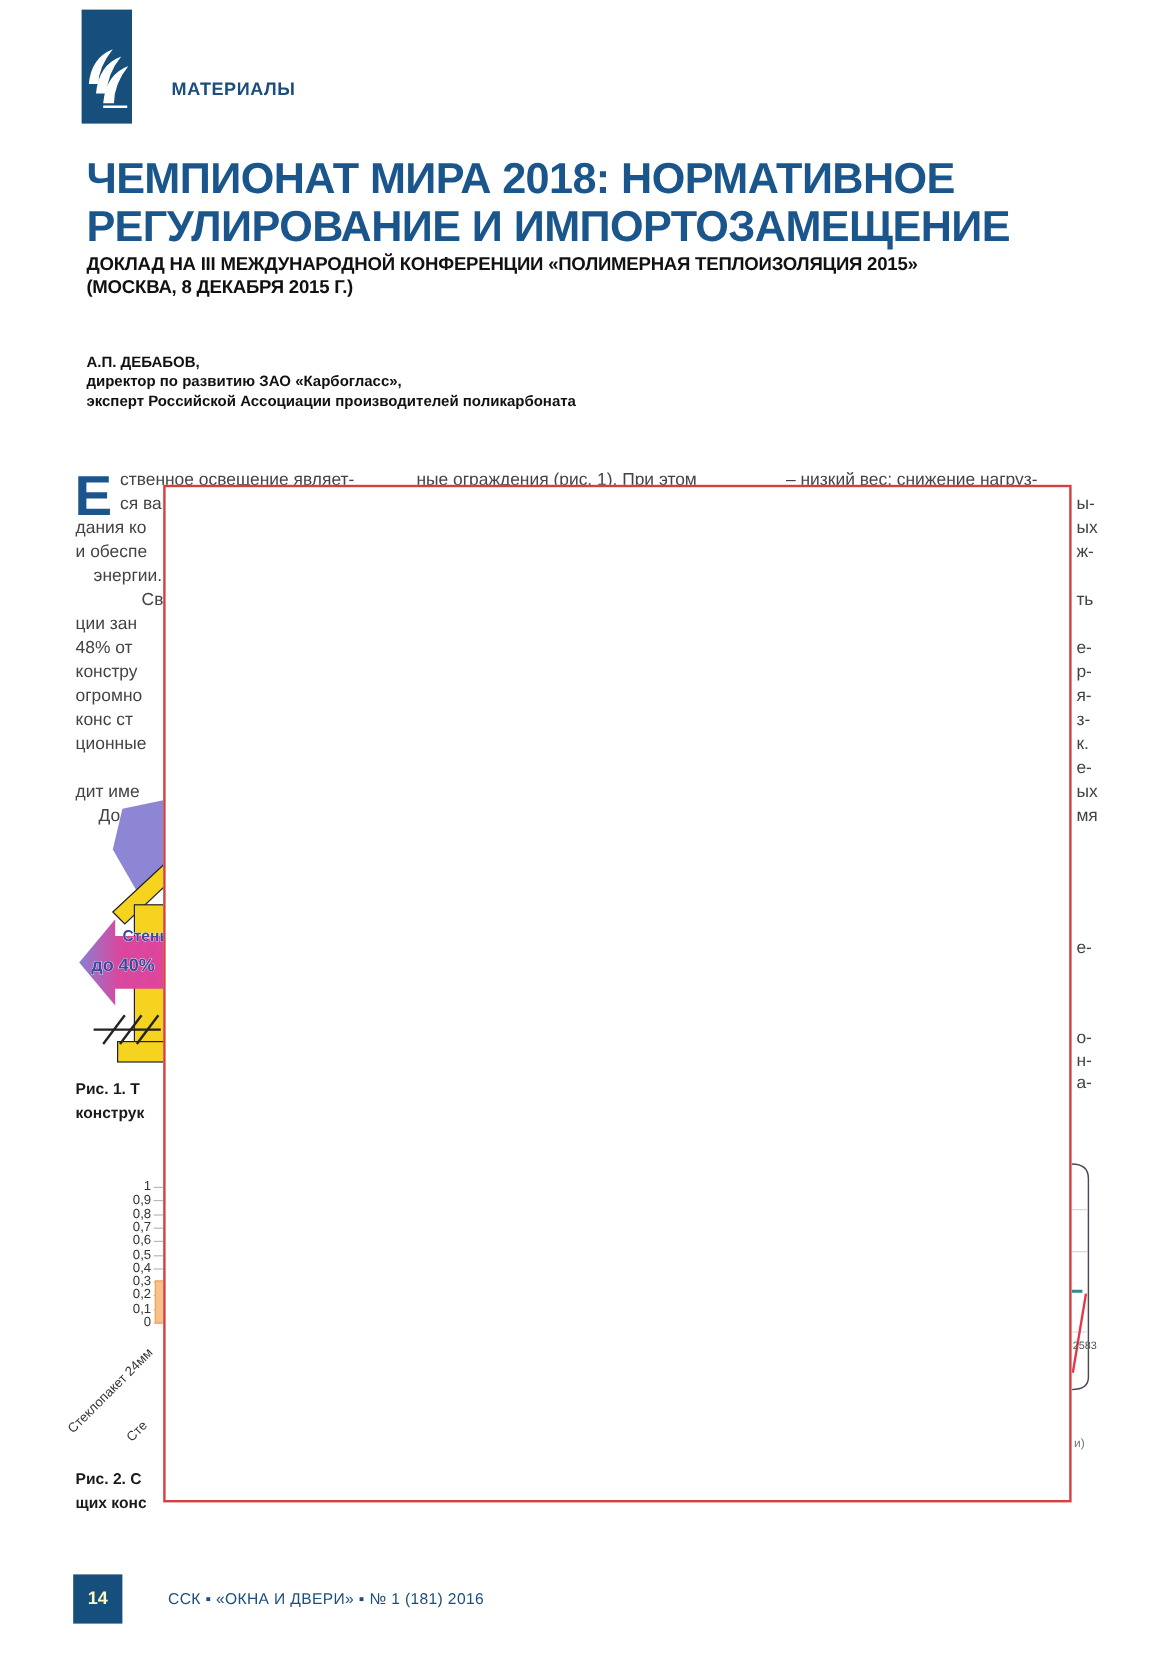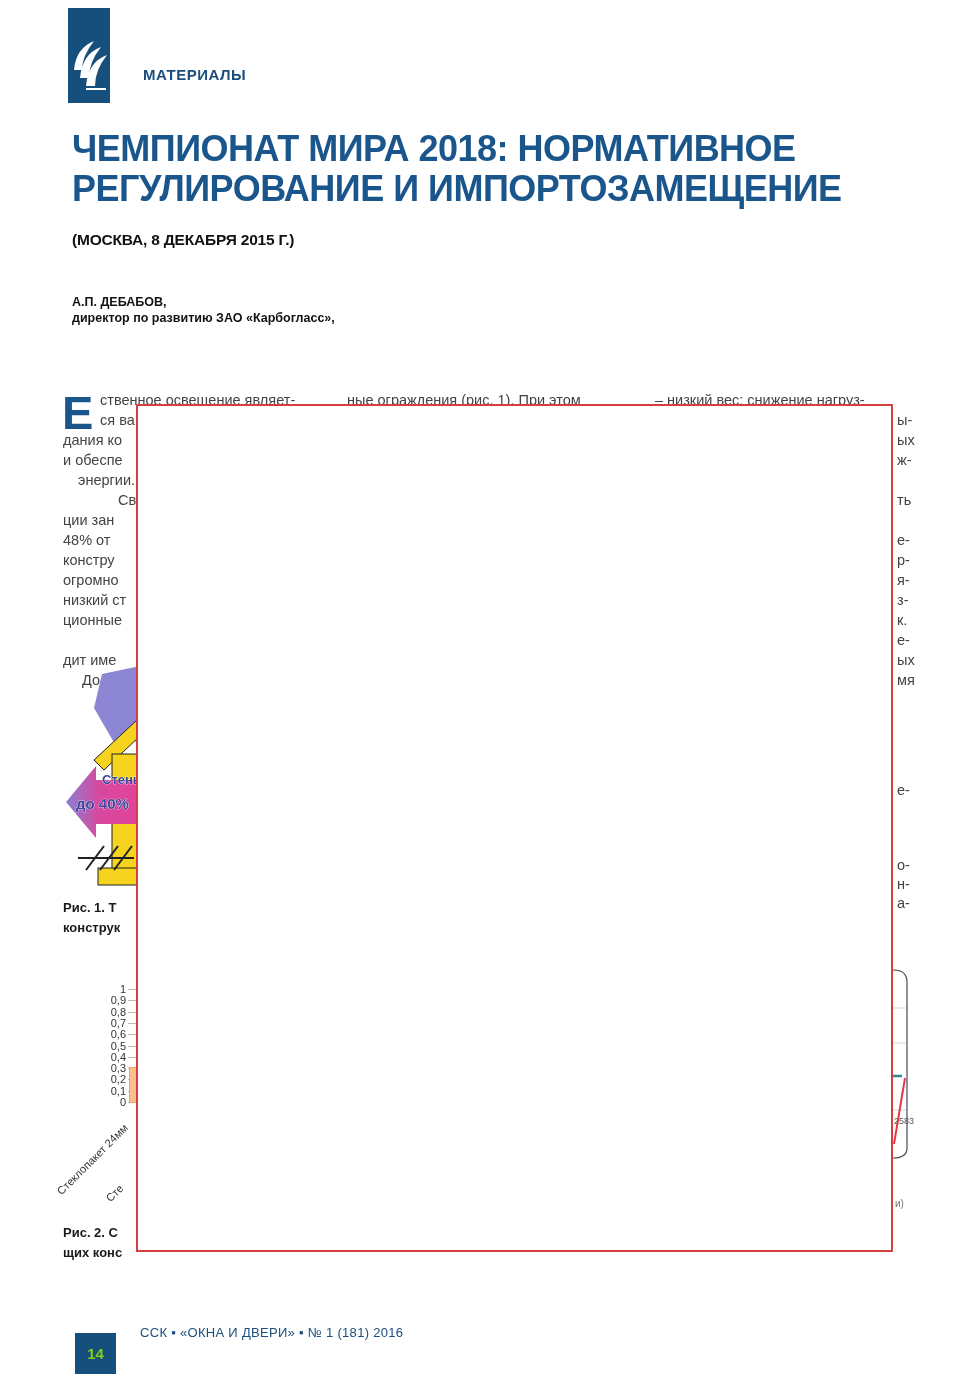--- a/index.html
+++ b/index.html
@@ -32,22 +32,22 @@
     background:#f8c18c;border:1px solid #eda55e;}
   .xlabel-rot{position:absolute;font-size:11px;color:#333;white-space:nowrap;
     transform:rotate(-45deg);transform-origin:left bottom;}
   
   .side-num{position:absolute;left:894px;top:1116px;font-size:9px;color:#555;}
   .side-lbl{position:absolute;left:895px;top:1198px;font-size:10px;color:#777;}
   
   .overlay{position:absolute;left:136px;top:404px;width:757px;height:848px;
     background:#ffffff;border:2px solid #d43f3f;box-sizing:border-box;z-index:50;}
   
-  .pagenum-box{position:absolute;left:75px;top:1312px;width:41px;height:41px;background:#174f7c;
-    color:#84cc16;font-weight:bold;font-size:15px;display:flex;align-items:center;justify-content:center;margin-top:21px;}
+  .pagenum-box{position:absolute;left:61px;top:1312px;width:41px;height:41px;background:#174f7c;
+    color:#fef9c3;font-weight:bold;font-size:15px;display:flex;align-items:center;justify-content:center;}
   .footer-text{position:absolute;left:140px;top:1325px;font-size:13px;color:#1b4e7e;
     letter-spacing:.3px;white-space:nowrap;text-align:center;}
   svg{display:block;}
   .figsvg{position:absolute;left:58px;top:666px;z-index:1;}
   .sliversvg{position:absolute;left:893px;top:958px;}
 </style>
 </head>
 <body>
 
 <div class="page">
@@ -57,37 +57,39 @@
       <path d="M6 62 Q8 40 26 33 Q14 48 14 62 Z" fill="#fff"></path>
       <path d="M12 70 Q14 46 33 39 Q21 54 21 70 Z" fill="#fff"></path>
       <path d="M18 78 Q20 54 39 47 Q27 62 27 78 Z" fill="#fff"></path>
       <path d="M18 80 L38 80 L38 82 L18 82 Z" fill="#fff"></path>
     </svg>
   </div>
   <div class="section-label">МАТЕРИАЛЫ</div>
 
   <div class="title t1">ЧЕМПИОНАТ МИРА 2018: НОРМАТИВНОЕ</div>
   <div class="title t2">РЕГУЛИРОВАНИЕ И ИМПОРТОЗАМЕЩЕНИЕ</div>
+  <div class="subtitle s1">ДОКЛАД НА III МЕЖДУНАРОДНОЙ КОНФЕРЕНЦИИ «ПОЛИМЕРНАЯ ТЕПЛОИЗОЛЯЦИЯ 2015»</div>
   <div class="subtitle s2">(МОСКВА, 8 ДЕКАБРЯ 2015 Г.)</div>
   <div class="author a1">А.П. ДЕБАБОВ,</div>
   <div class="author a2">директор по развитию ЗАО «Карбогласс»,</div>
+  <div class="author a3">эксперт Российской Ассоциации производителей поликарбоната</div>
 
   <div class="dropcap">Е</div>
 
   <span class="frag" style="left:100px;top:390px;">ственное освещение являет-</span>
   <span class="frag" style="left:100px;top:410px;">ся ва</span>
   <span class="frag" style="left:63px;top:430px;">дания ко</span>
   <span class="frag" style="left:63px;top:450px;">и обеспе</span>
   <span class="frag" style="left:78px;top:470px;">энергии.</span>
   <span class="frag" style="left:82px;top:490px;margin-left:36px;">Свето</span>
   <span class="frag" style="left:63px;top:510px;">ции зан</span>
   <span class="frag" style="left:63px;top:530px;">48% от</span>
   <span class="frag" style="left:63px;top:550px;">констру</span>
   <span class="frag" style="left:63px;top:570px;">огромно</span>
-  <span class="frag" style="left:63px;top:590px;">низкий ст</span>
+  <span class="frag" style="left:63px;top:590px;">конс ст</span>
   <span class="frag" style="left:63px;top:610px;">ционные</span>
   <span class="frag" style="left:82px;top:630px;margin-top:40px;">До 30</span>
   <span class="frag" style="left:63px;top:650px;">дит име</span>
 
   <span class="frag" style="left:347px;top:390px;">ные ограждения (рис. 1). При этом</span>
   <span class="frag" style="left:655px;top:390px;">– низкий вес: снижение нагруз-</span>
 
   <span class="frag" style="left:897px;top:410px;">ы-</span>
   <span class="frag" style="left:897px;top:430px;">ых</span>
   <span class="frag" style="left:897px;top:450px;">ж-</span>

